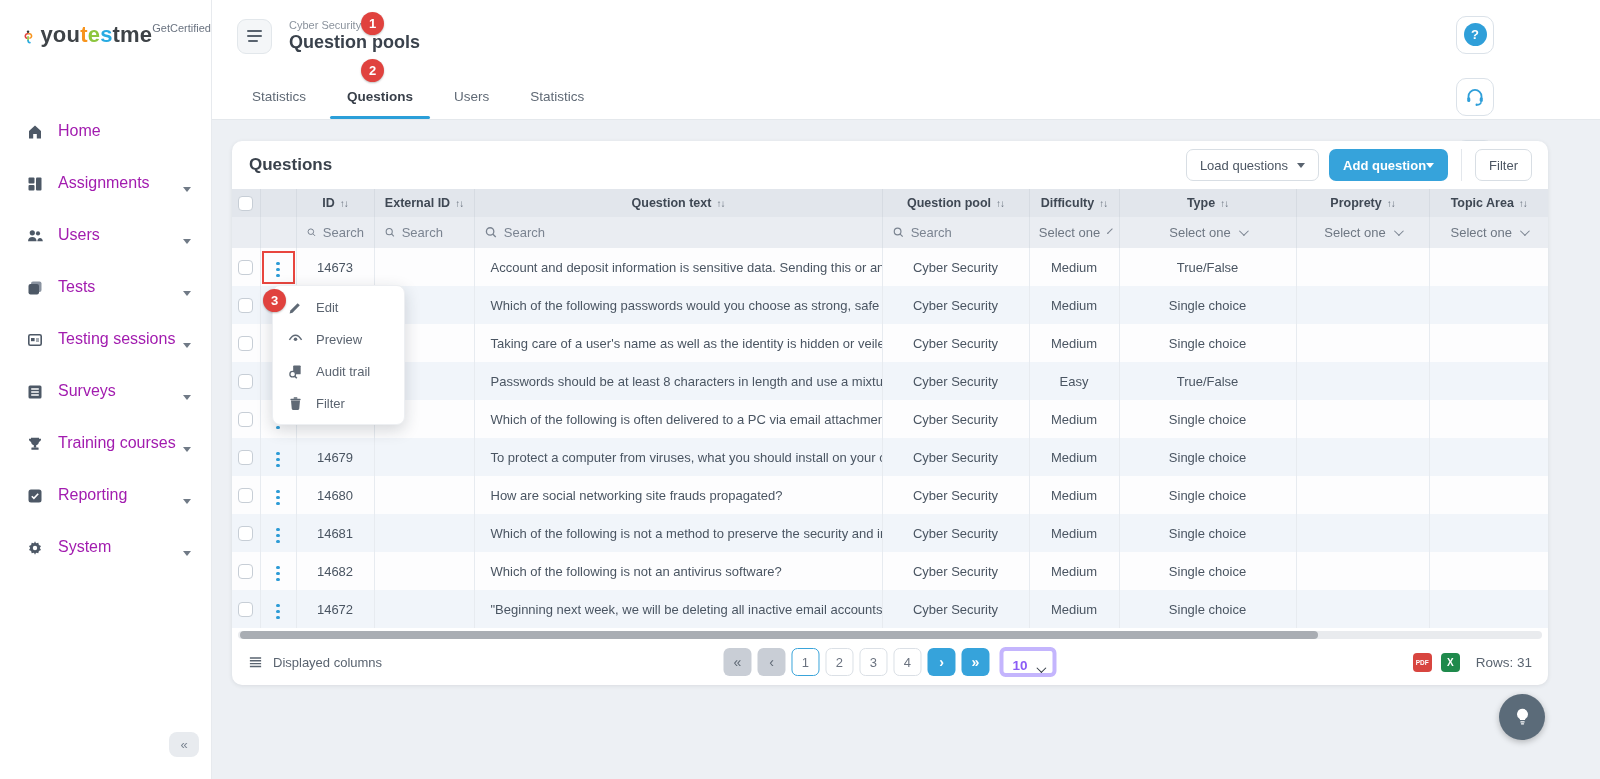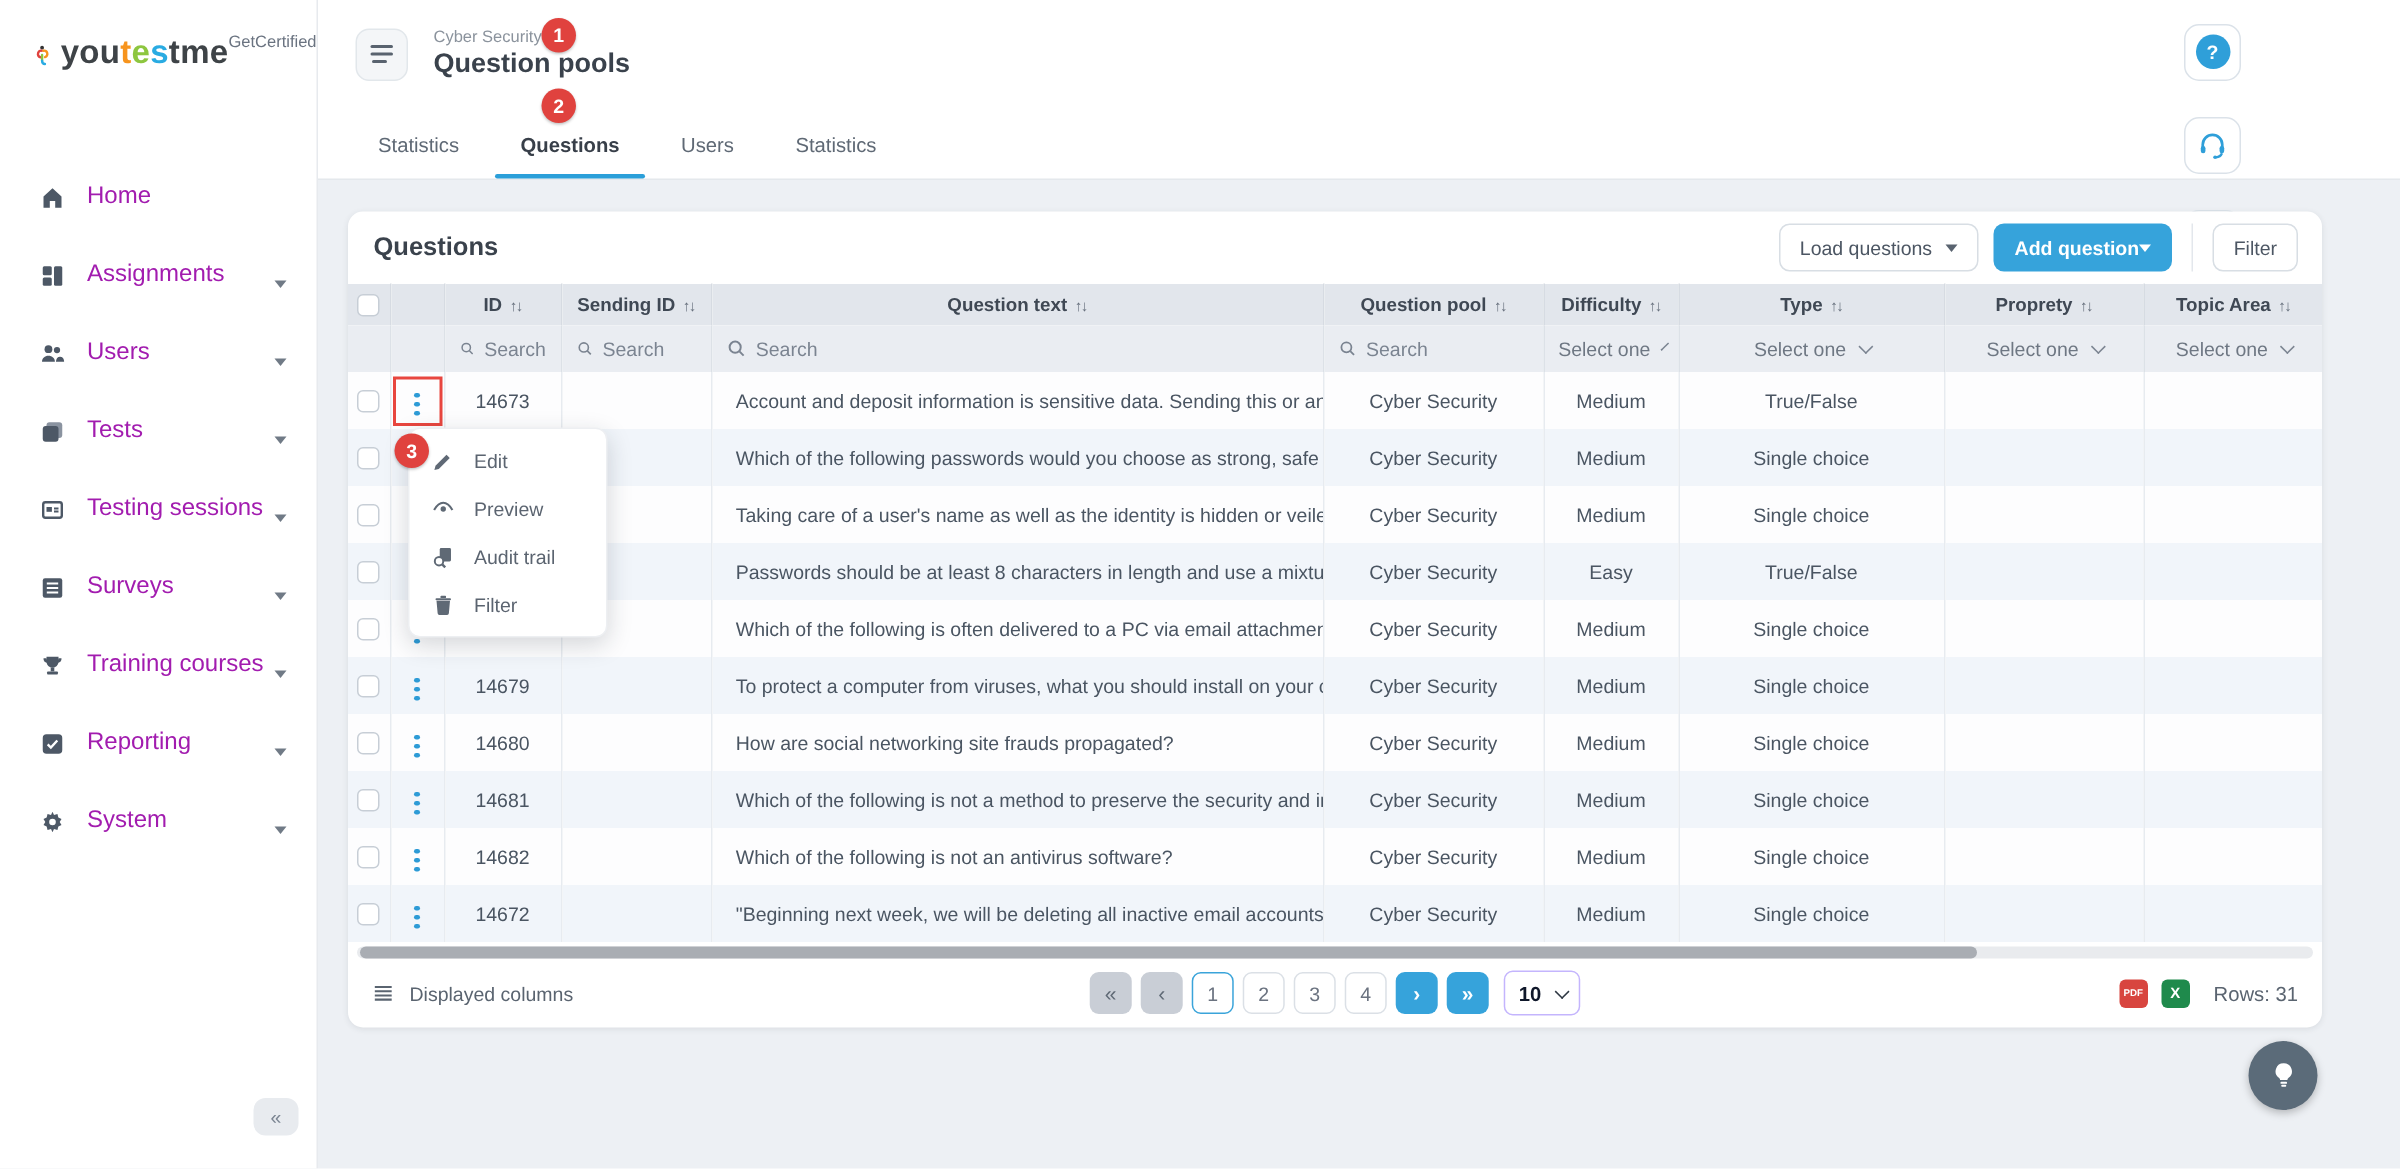--- a/index.html
+++ b/index.html
@@ -83,21 +83,21 @@
   .hscroll .thumb { position:absolute; left:2px; top:0; height:8px; width:1078px; background:#a9adb3; border-radius:4px; cursor:pointer; }
 
   .card-footer { height:46px; display:flex; align-items:center; padding:0 16px; position:relative; }
   .disp-cols { display:flex; align-items:center; gap:10px; font-size:13px; color:#5a6470; cursor:pointer; }
   .pager { position:absolute; left:50%; transform:translateX(-50%); display:flex; align-items:center; gap:6px; }
   .pg { min-width:28px; height:28px; border-radius:6px; display:flex; align-items:center; justify-content:center; font-size:13px; padding:0 6px; cursor:pointer; }
   .pg.nav-dis { background:#c9ced6; color:#5f6975; font-size:14px; }
   .pg.num { background:#fff; border:1px solid #dbe0e6; color:#6b7380; }
   .pg.num.active { border-color:#3aa4da; }
   .pg.nav-on { background:#36a3db; color:#fff; font-size:14px; font-weight:700; }
-  .page-size { height:30px; border:1px solid #c4b5fd; border-radius:6px; padding:0 9px; display:flex; align-items:center; gap:9px; color:#0f172a; font-weight:600; font-size:13.5px; margin-left:4px; cursor:pointer; }
+  .page-size { height:30px; border:4px solid #c4b5fd; border-radius:6px; padding:0 9px; display:flex; align-items:flex-end; gap:9px; color:#8b5cf6; font-weight:600; font-size:13.5px; margin-left:4px; cursor:pointer; }
   .page-size .chev { border-color:#2e3742; }
   .export { margin-left:auto; display:flex; align-items:center; gap:9px; }
   .pdf-ic { width:19px; height:19px; background:#d8453f; border-radius:4px; color:#fff; font-size:6.5px; font-weight:700; display:flex; align-items:center; justify-content:center; cursor:pointer; }
   .xls-ic { width:19px; height:19px; background:#1f8a4c; border-radius:4px; color:#fff; font-size:10px; font-weight:700; display:flex; align-items:center; justify-content:center; cursor:pointer; }
   .rows-label { font-size:13.5px; color:#5a6470; margin-left:7px; }
 
   
   .step-badge { position:absolute; width:23px; height:23px; border-radius:50%; background:#e0423e; color:#fff; font-size:13px; font-weight:700; display:flex; align-items:center; justify-content:center; z-index:40; box-shadow:0 1px 2px rgba(0,0,0,.25); }
   #badge1 { left:361px; top:12px; }
   #badge2 { left:361px; top:59px; }
@@ -315,21 +315,21 @@
             <col style="width:90px">
             <col style="width:177px">
             <col style="width:133px">
             <col style="width:119px">
         </colgroup>
         <thead>
           <tr class="head">
             <th><span class="cb"></span></th>
             <th></th>
             <th><span>ID</span><span class="sort">↑↓</span></th>
-            <th><span>Sending ID</span><span class="sort">↑↓</span></th>
+            <th><span>External ID</span><span class="sort">↑↓</span></th>
             <th><span>Question text</span><span class="sort">↑↓</span></th>
             <th><span>Question pool</span><span class="sort">↑↓</span></th>
             <th><span>Difficulty</span><span class="sort">↑↓</span></th>
             <th><span>Type</span><span class="sort">↑↓</span></th>
             <th><span>Proprety</span><span class="sort">↑↓</span></th>
             <th><span>Topic Area</span><span class="sort">↑↓</span></th>
           </tr>
           <tr class="filters">
             <td></td>
             <td></td>

